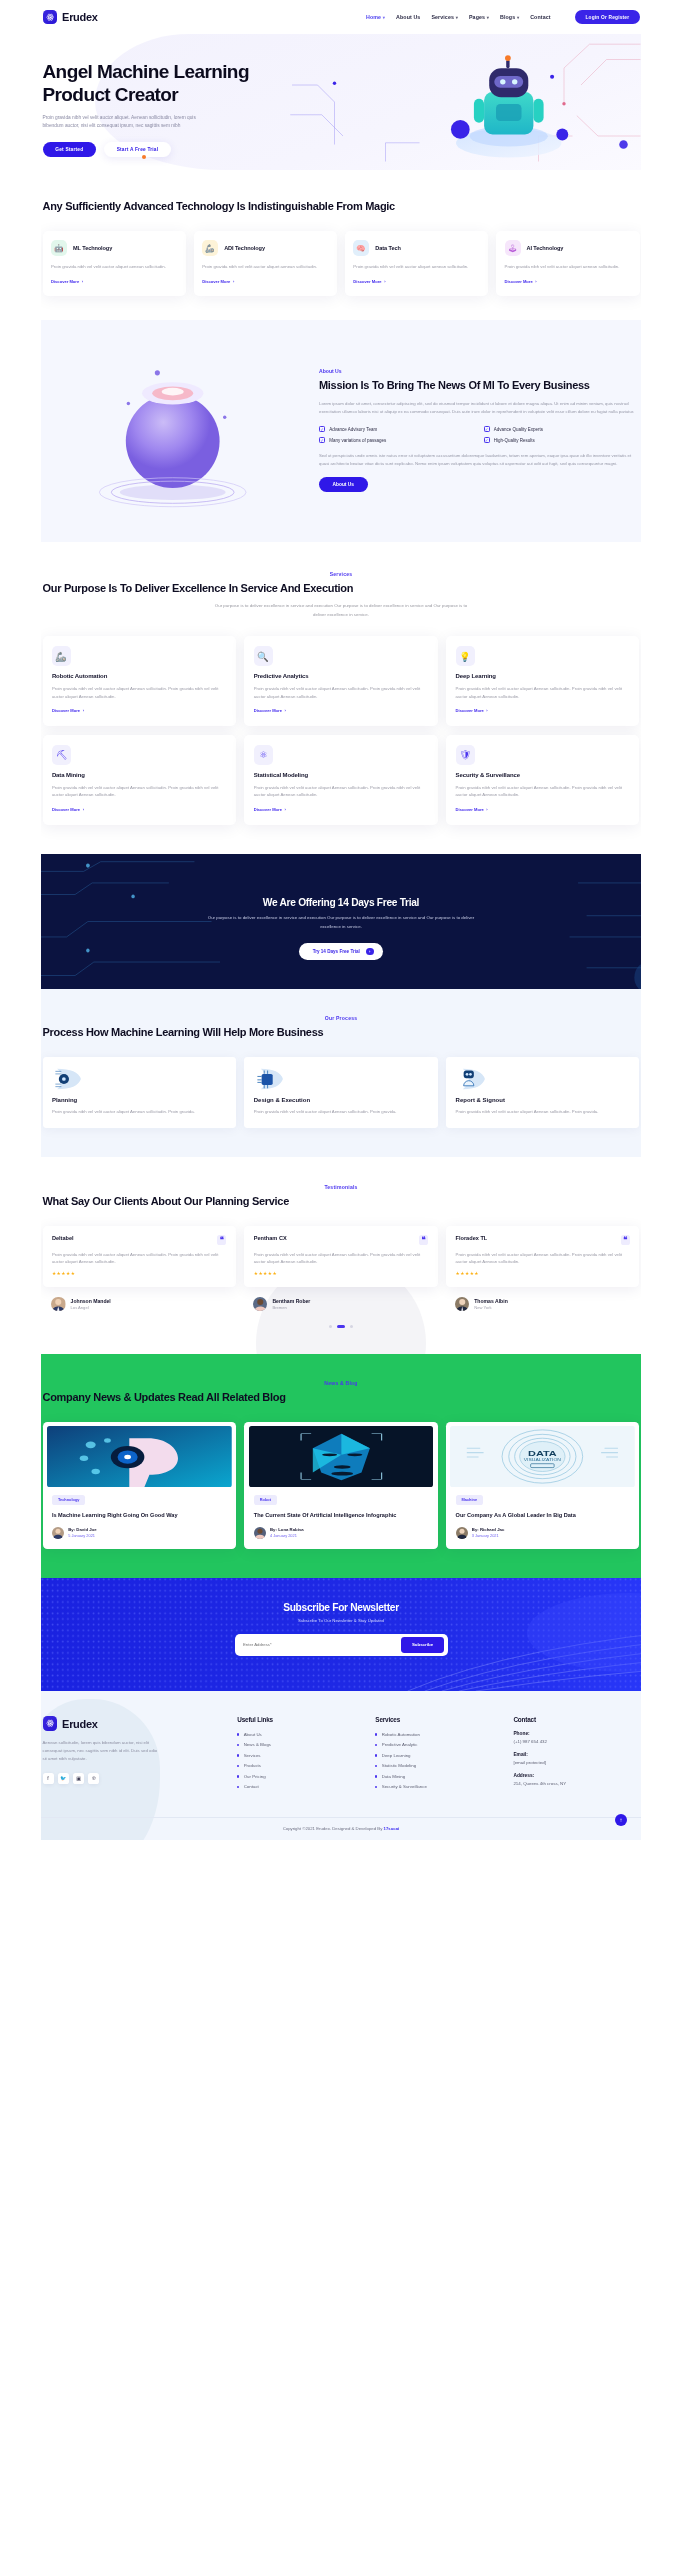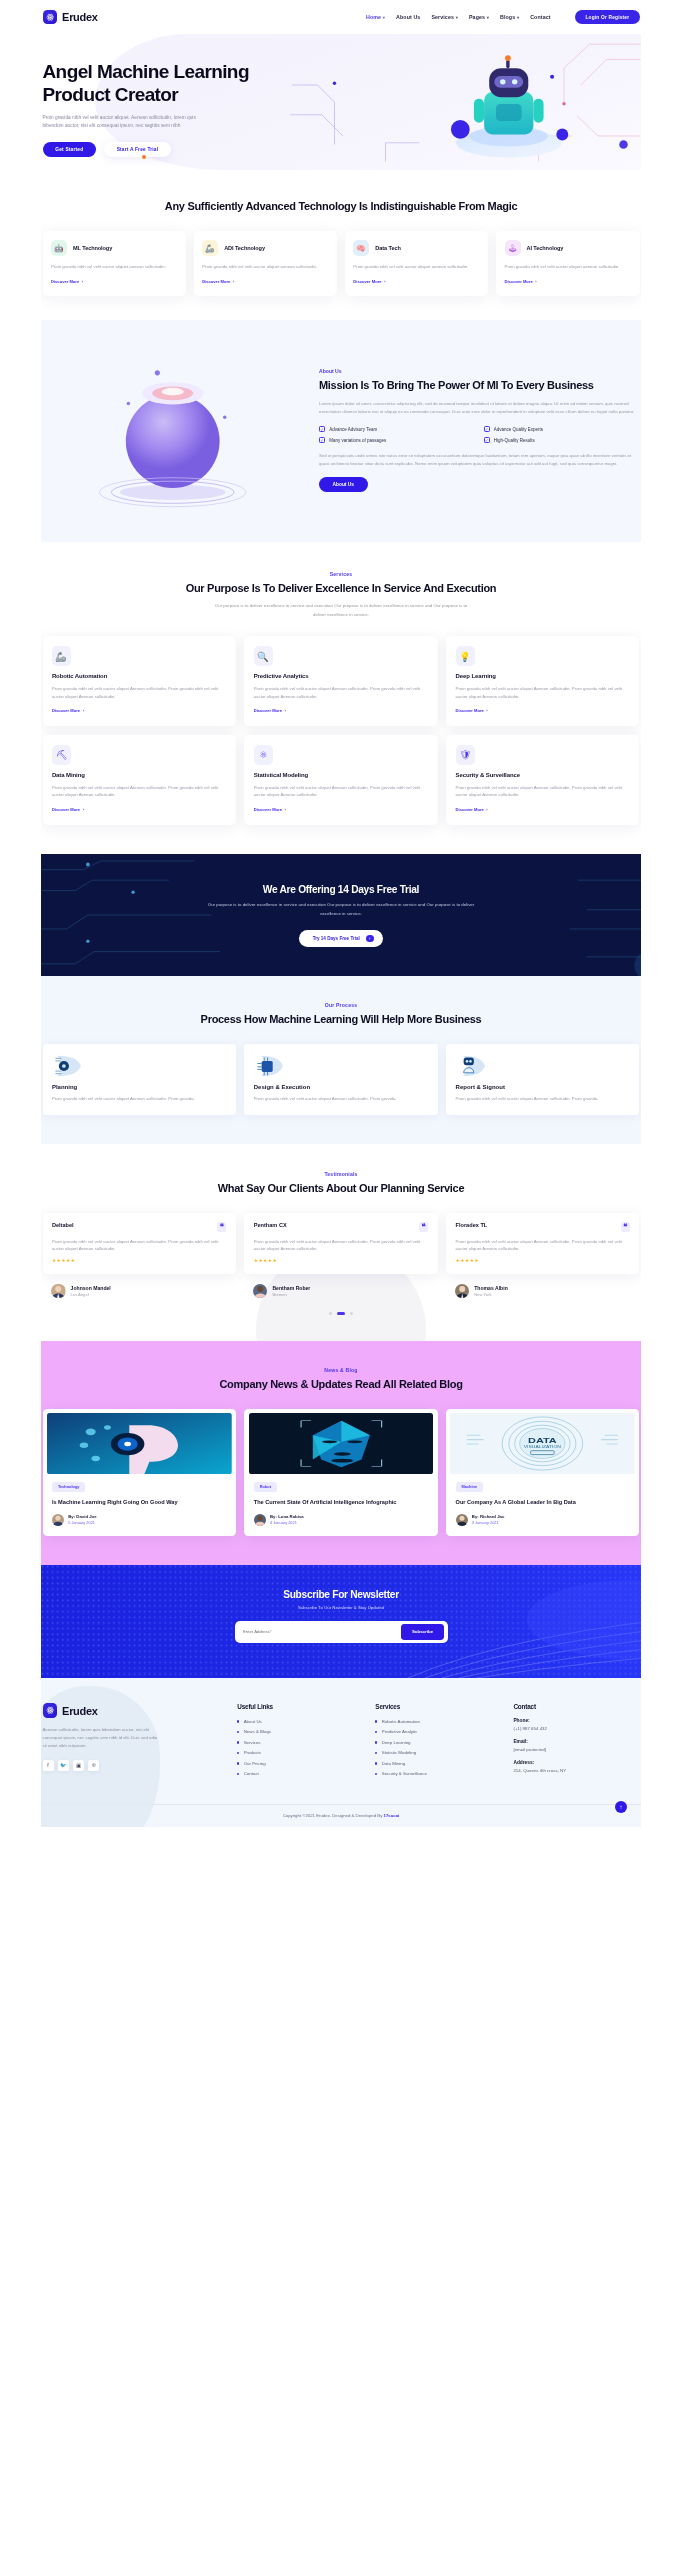--- a/index.html
+++ b/index.html
@@ -99,21 +99,21 @@
   .hero-robot {
     position: absolute; right: 60px; top: 17px; width: 153px; height: 111px; z-index: 4;
   }
 
   
   .sec-label {
     text-align: center; font-size: 5.1px; font-weight: 700;
     color: #4b35ef; letter-spacing: 0.2px; margin-bottom: 4.3px;
   }
   .sec-title {
-    text-align: center; font-size: 11px; font-weight: 800;
+    text-align: left; font-size: 11px; font-weight: 800;
     line-height: 1.35; letter-spacing: -0.3px; color: #0e0d22;
   }
   .sec-sub {
     text-align: center; font-size: 4.4px; color: #97979f;
     line-height: 1.9; margin: 6px auto 0; max-width: 264px;
   }
 
   
   .tech-sec { padding: 29px 0 24px; background: #fff; }
   .tech-grid {
@@ -175,21 +175,21 @@
     width: 19.6px; height: 19.6px; border-radius: 5.1px; background: #f1f0fd;
     display: flex; align-items: center; justify-content: center;
     font-size: 9.4px; color: #4b35ef;
   }
   .svc-name { margin-top: 7.7px; font-size: 6px; font-weight: 700; color: #14132b; letter-spacing: -0.1px; }
   .svc-txt { margin-top: 5.1px; font-size: 4.3px; line-height: 1.85; color: #9a9aa6; }
 
   
   .trial {
     position: relative; overflow: hidden;
-    background: #15803d; padding: 30px 0 29px; text-align: center;
+    background: #15803d; padding: 43px 0 29px; text-align: center;
   }
   .trial h2 { color: #fff; font-size: 10.2px; font-weight: 800; letter-spacing: -0.3px; position: relative; z-index: 3; }
   .trial p {
     color: #c6cbe4; font-size: 4.4px; line-height: 1.95;
     max-width: 273px; margin: 6px auto 0; position: relative; z-index: 3;
   }
   .btn-trial {
     margin-top: 11px; background: #fff; border: none; border-radius: 12px;
     padding: 5.1px 9.4px 5.1px 13.6px; display: inline-flex; align-items: center; gap: 6px;
     font-size: 4.6px; font-weight: 700; color: #3a24e8; position: relative; z-index: 3;
@@ -226,21 +226,21 @@
   .tst-people { display: grid; grid-template-columns: repeat(3,1fr); gap: 8.5px; margin-top: 9.4px; position: relative; z-index: 3; }
   .person { display: flex; align-items: center; gap: 5.1px; padding-left: 8.5px; }
   .avatar { width: 14.5px; height: 14.5px; border-radius: 50%; overflow: hidden; flex: none; }
   .pname { font-size: 5.1px; font-weight: 700; color: #14132b; }
   .ploc { font-size: 4.1px; color: #a2a2ae; margin-top: 1.3px; }
   .dots { display: flex; gap: 4.3px; justify-content: center; margin-top: 13.6px; position: relative; z-index: 3; }
   .dot { width: 3.4px; height: 3.4px; border-radius: 50%; background: #d5d5e2; }
   .dot.on { width: 8.5px; border-radius: 2.6px; background: #4b35ef; }
 
   
-  .blog-sec { background: #f0abfc; padding: 25.6px 0 29px; }
+  .blog-sec { background: #22c55e; padding: 25.6px 0 29px; }
   .blog-grid { display: grid; grid-template-columns: repeat(3,1fr); gap: 8.5px; margin-top: 17px; }
   .blog-card { background: #fff; border-radius: 4.3px; padding: 4.3px 4.3px 10.2px; box-shadow: 0 2.6px 13.6px rgba(30,20,90,.07); }
   .blog-img { height: 61px; border-radius: 2.6px; overflow: hidden; position: relative; }
   .blog-body { padding: 0 5.1px; }
   .tag {
     display: inline-block; margin-top: 7.7px; background: #ecebfd; color: #4b35ef;
     font-size: 3.9px; font-weight: 700; padding: 2.6px 6px; border-radius: 2.6px;
   }
   .blog-title { margin-top: 6px; font-size: 5.6px; font-weight: 700; line-height: 1.45; color: #14132b; }
   .blog-meta { margin-top: 7.7px; display: flex; align-items: center; gap: 4.3px; }
@@ -475,21 +475,21 @@
           <ellipse cx="152" cy="50" rx="13" ry="4.5" fill="#fff" opacity=".85"></ellipse>
           <ellipse cx="152" cy="168" rx="72" ry="13" fill="none" stroke="#bfb2f2" stroke-width="1"></ellipse>
           <ellipse cx="152" cy="168" rx="86" ry="17" fill="none" stroke="#cfc5f6" stroke-width=".8"></ellipse>
           <circle cx="134" cy="28" r="3" fill="#8b76e8"></circle>
           <circle cx="100" cy="64" r="2" fill="#8b76e8"></circle>
           <circle cx="213" cy="80" r="2" fill="#8b76e8"></circle>
         </svg>
       </div>
       <div class="about-body">
         <div class="lbl">About Us</div>
-        <h2>Mission Is To Bring The Power Of Ml To Every Business</h2>
+        <h2>Mission Is To Bring The News Of Ml To Every Business</h2>
         <p>Lorem ipsum dolor sit amet, consectetur adipiscing elit, sed do eiusmod tempor incididunt ut labore et dolore magna aliqua. Ut enim ad minim veniam, quis nostrud exercitation ullamco laboris nisi ut aliquip ex ea commodo consequat. Duis aute irure dolor in reprehenderit in voluptate velit esse cillum dolore eu fugiat nulla pariatur.</p>
         <div class="feat-grid">
           <div class="feat">
               <span class="ck">✓</span>
               <span>Advance Advisory Team</span>
             </div>
           <div class="feat">
               <span class="ck">✓</span>
               <span>Advance Quality Experts</span>
             </div>

